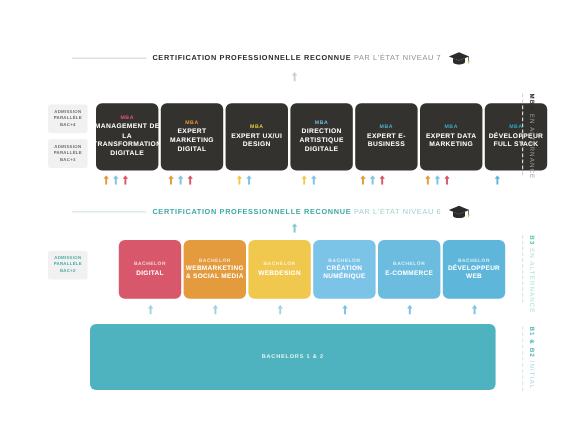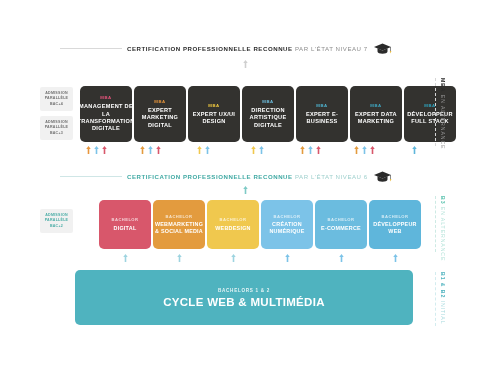--- a/index.html
+++ b/index.html
@@ -368,21 +368,20 @@
       <svg class="arrow" viewBox="0 0 10 16" style="left: 339px; top: 254px;">
         <path d="M5 0 L9.5 6 L6.6 6 L6.6 16 L3.4 16 L3.4 6 L0.5 6 Z" fill="#7cc3e8"></path>
       </svg>
       <svg class="arrow" viewBox="0 0 10 16" style="left: 393px; top: 254px;">
         <path d="M5 0 L9.5 6 L6.6 6 L6.6 16 L3.4 16 L3.4 6 L0.5 6 Z" fill="#7cc3e8"></path>
       </svg>
     </div>
 
   <div class="cycle">
     <span class="kicker">BACHELORS 1 &amp; 2</span>
-    <span class="title">CYCLE WEB &amp; MULTIMÉDIA</span>
   </div>
 
   <div class="rail-line" style="left:435px; top:78px; height:68px;"></div>
   <div class="rail-label" style="left:440px; top:78px;"><span>MBA</span> <span class="soft">EN ALTERNANCE</span></div>
 
   <div class="rail-line" style="left:435px; top:196px; height:56px; border-color:#cdeae4;"></div>
   <div class="rail-label mint" style="left:440px; top:196px;"><span>B3</span> <span class="soft">EN ALTERNANCE</span></div>
 
   <div class="rail-line" style="left:435px; top:272px; height:54px; border-color:#d3ecef;"></div>
   <div class="rail-label teal" style="left:440px; top:272px;"><span>B1 &amp; B2</span> <span class="soft">INITIAL</span></div>

